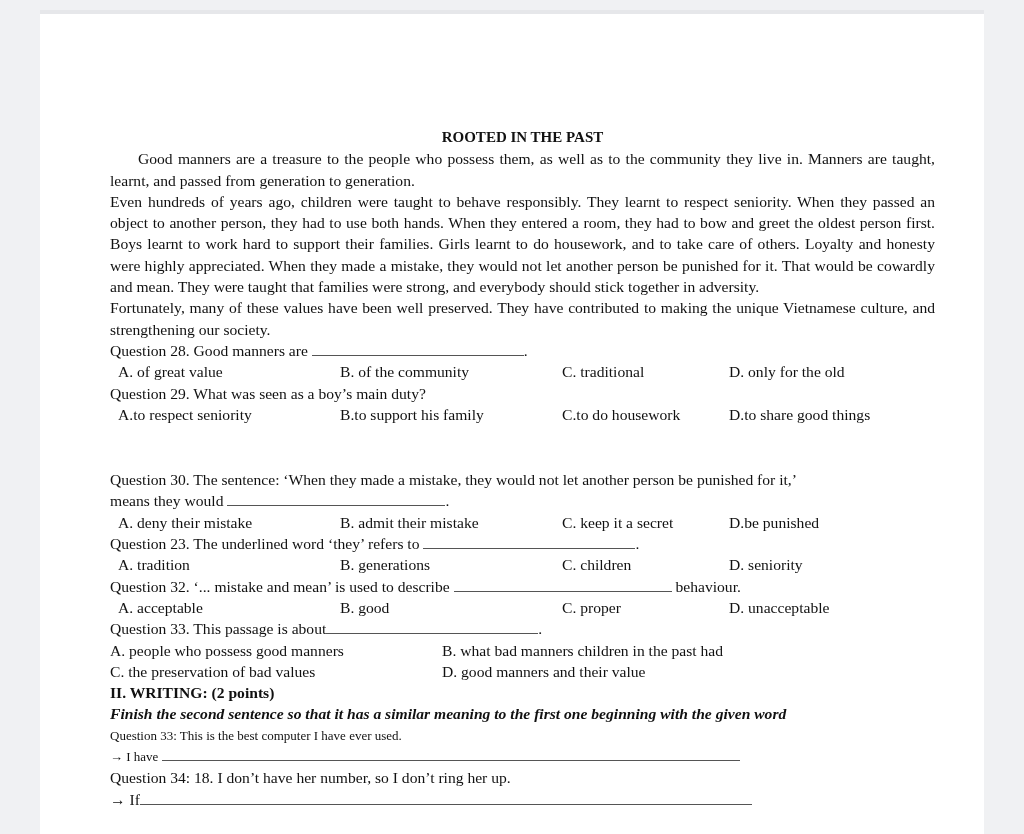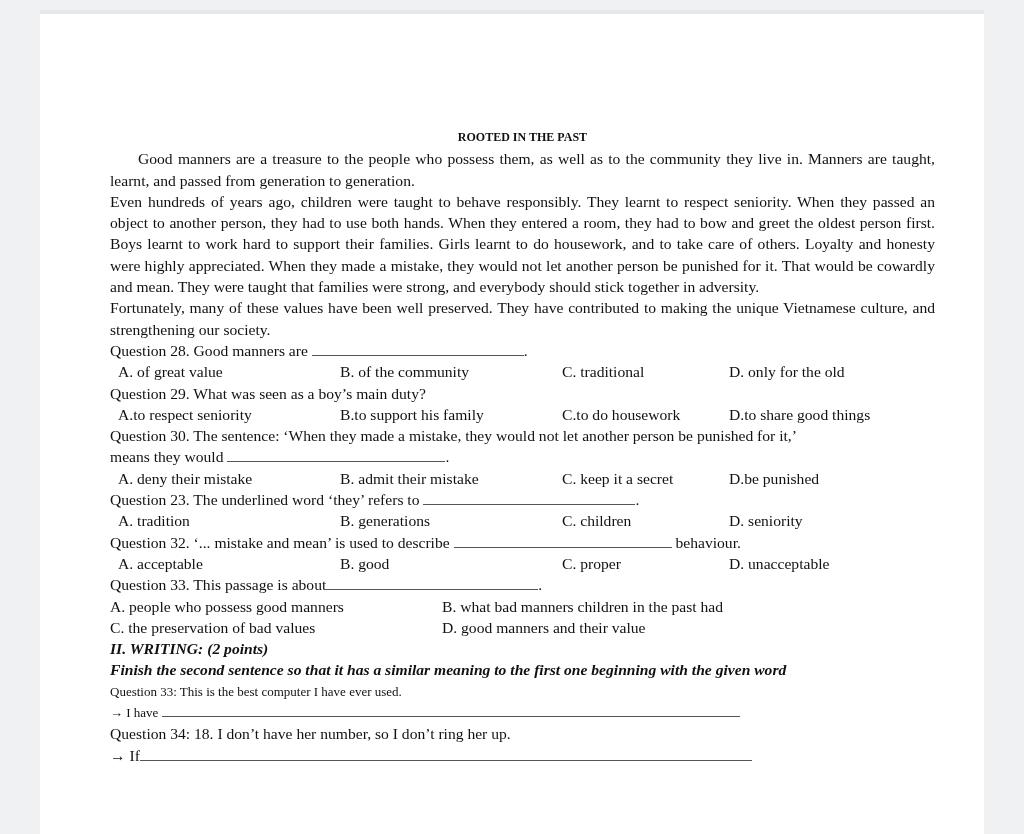--- a/index.html
+++ b/index.html
@@ -12,32 +12,32 @@
   }
   .page {
     position:absolute; left:40px; top:10px; width:944px; height:840px;
     background:#ffffff;
     border-top:4px solid #e6e7ea;
   }
   .content {
     position:absolute; left:70px; top:113px; width:825px;
     font-size:15.6px; line-height:21.3px;
   }
-  .title { text-align:center; font-weight:bold; font-size:12px; margin-left:0; }
+  .title { text-align:center; font-weight:bold; font-size:15px; margin-left:0; }
   .para { text-align:justify; }
   .indent { text-indent:28px; }
   .row { display:flex; white-space:nowrap; }
   .c1 { width:222px;margin-left:8px; }
   .c2 { width:222px; }
   .c3 { width:167px; }
   .c4 { width:auto;text-align:center; }
   .w1 { width:332px; }
   b { font-weight:normal; }
   .blank { display:inline-block; border-bottom:1px solid #555; height:14px; vertical-align:baseline; }
-  .heading { font-weight:bold;font-style:italic; }
+  .heading { font-weight:bold; }
   .instr { font-weight:bold; font-style:italic; }
   .small { font-size:13px; }
 </style>
 </head>
 <body>
 
 <div class="page">
   <div class="content">
 
     <div class="title">ROOTED IN THE PAST</div>
@@ -57,21 +57,21 @@
     </div>
 
     <div>Question 29. What was seen as a boy’s main duty?</div>
     <div class="row">
       <span class="c1"><b>A.</b><span>to respect seniority</span></span>
       <span class="c2"><b>B.</b><span>to support his family</span></span>
       <span class="c3"><b>C.</b><span>to do housework</span></span>
       <span class="c4"><b>D.</b><span>to share good things</span></span>
     </div>
 
-    <div style="white-space:nowrap;">Question 30. The sentence: ‘When they made a mistake, they would not let another person be punished for it,’</div>
+    <div style="white-space:nowrap;margin-top:44px;">Question 30. The sentence: ‘When they made a mistake, they would not let another person be punished for it,’</div>
     <div><span>means they would </span><span class="blank" style="width:218px"></span><span>.</span></div>
     <div class="row">
       <span class="c1"><b>A.</b><span> deny their mistake</span></span>
       <span class="c2"><b>B.</b><span> admit their mistake</span></span>
       <span class="c3"><b>C.</b><span> keep it a secret</span></span>
       <span class="c4"><b>D.</b><span>be punished</span></span>
     </div>
 
     <div><span>Question 23. The underlined word </span><b>‘they’</b><span> refers to </span><span class="blank" style="width:212px"></span><span>.</span></div>
     <div class="row">

